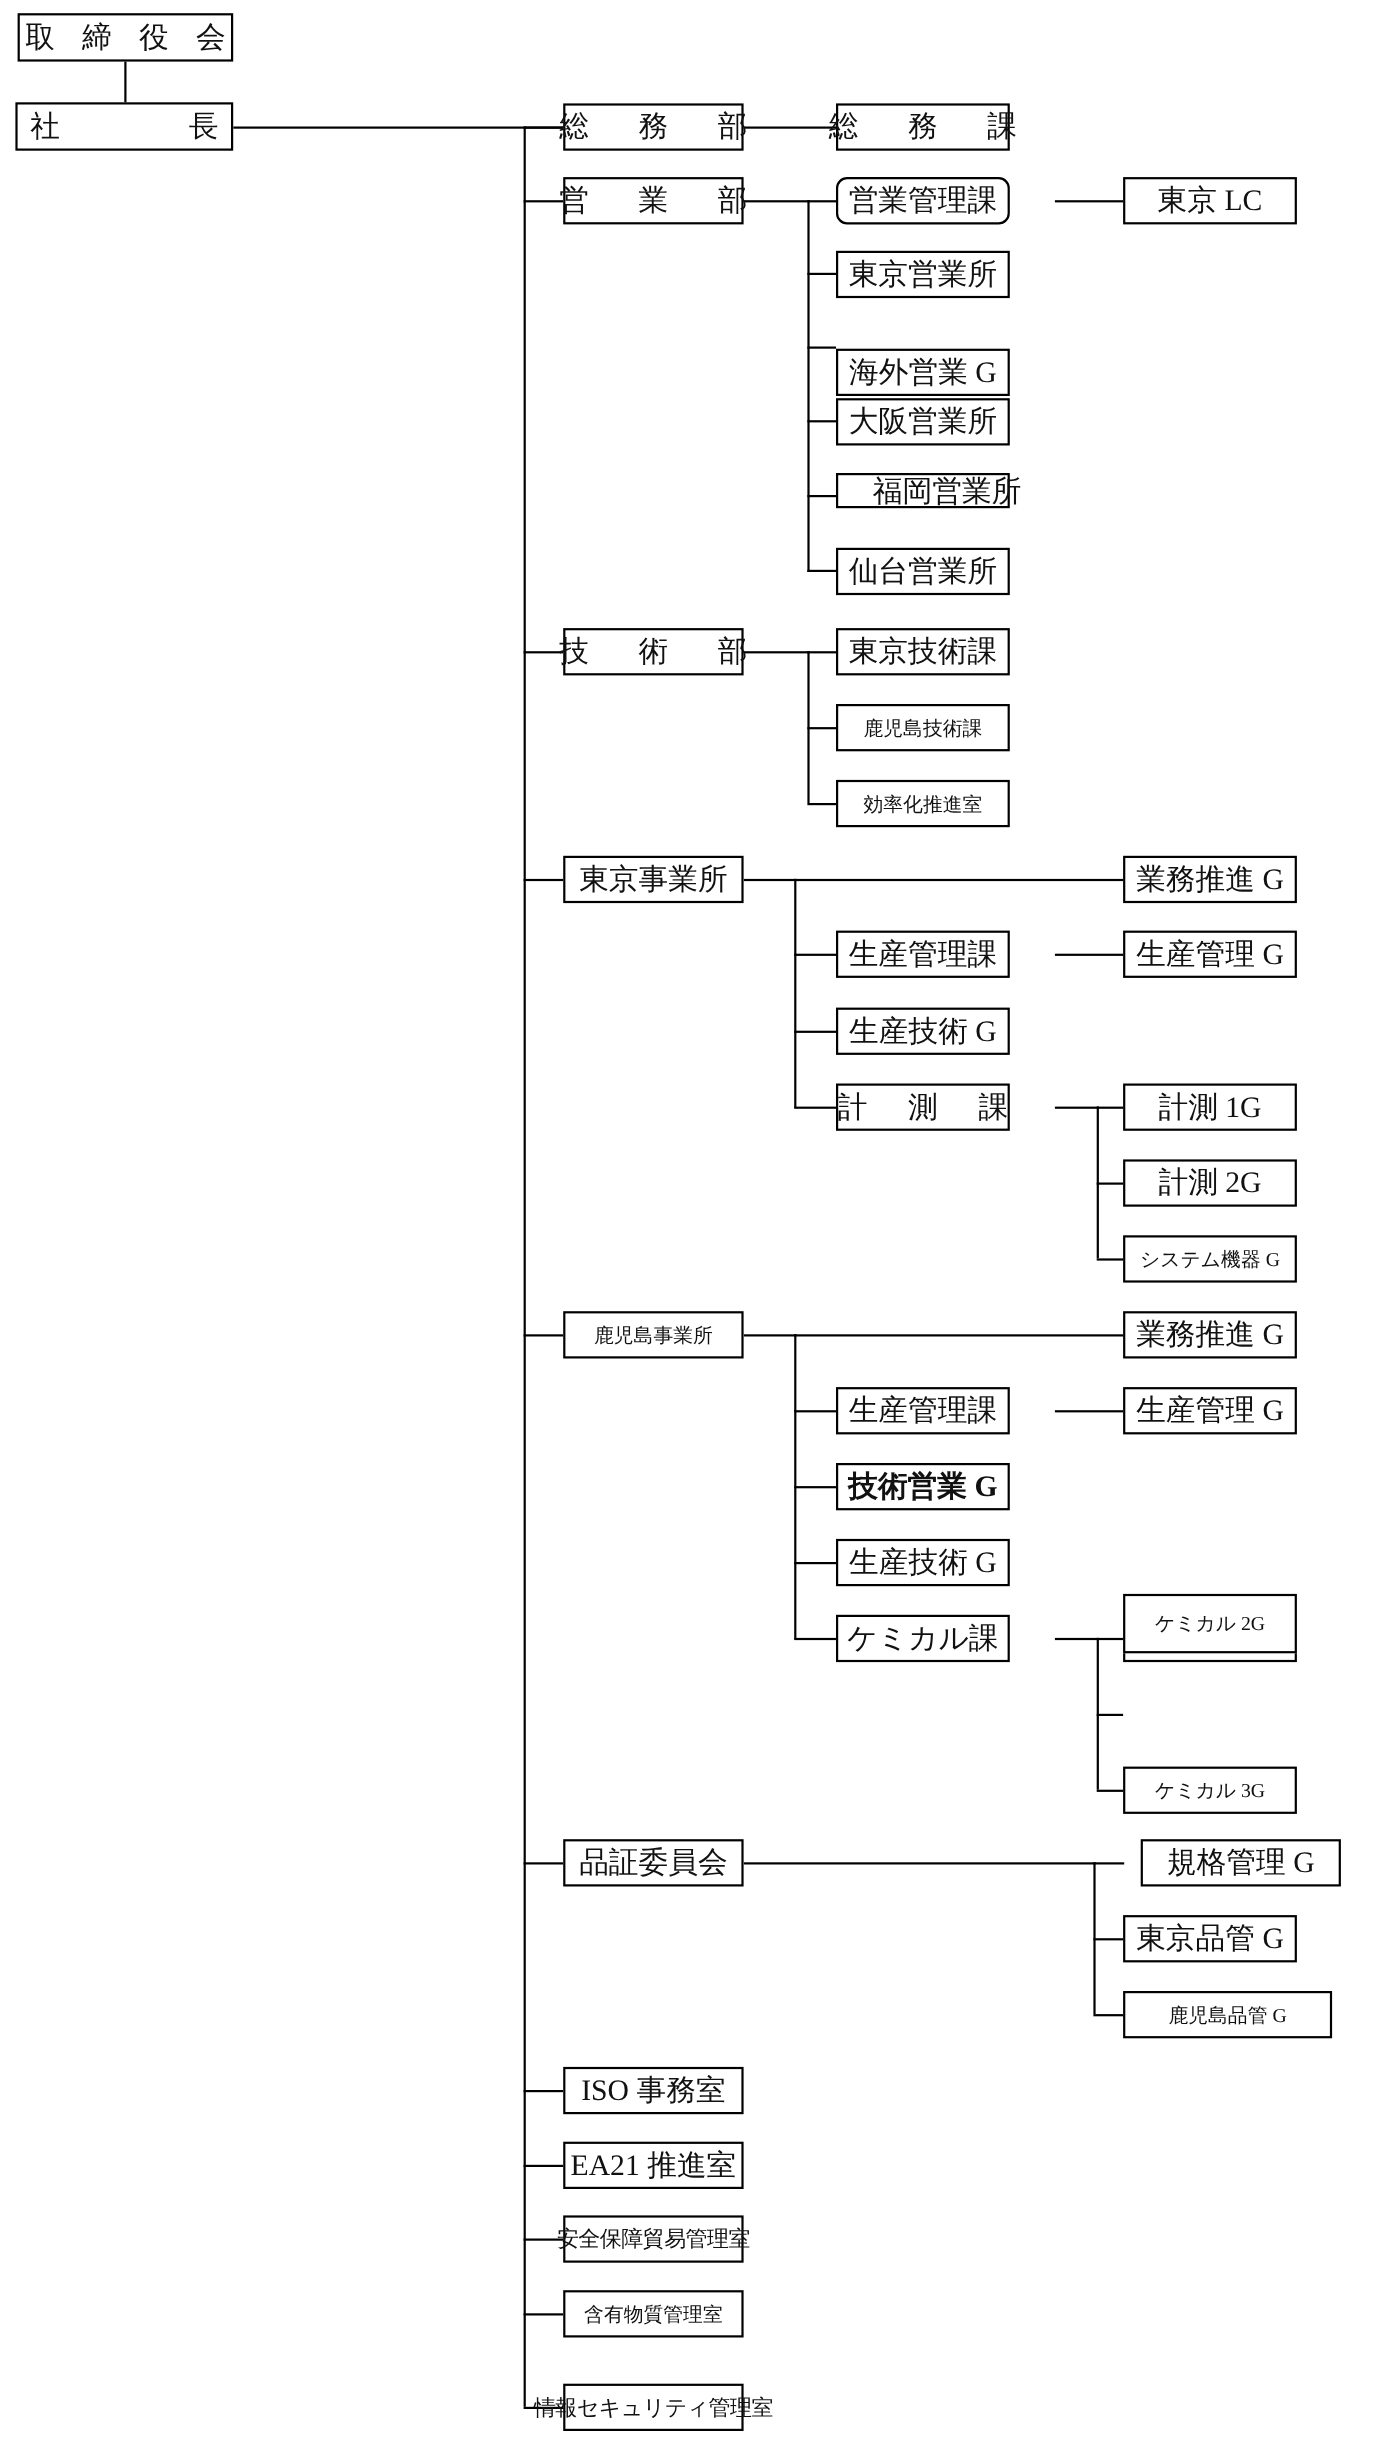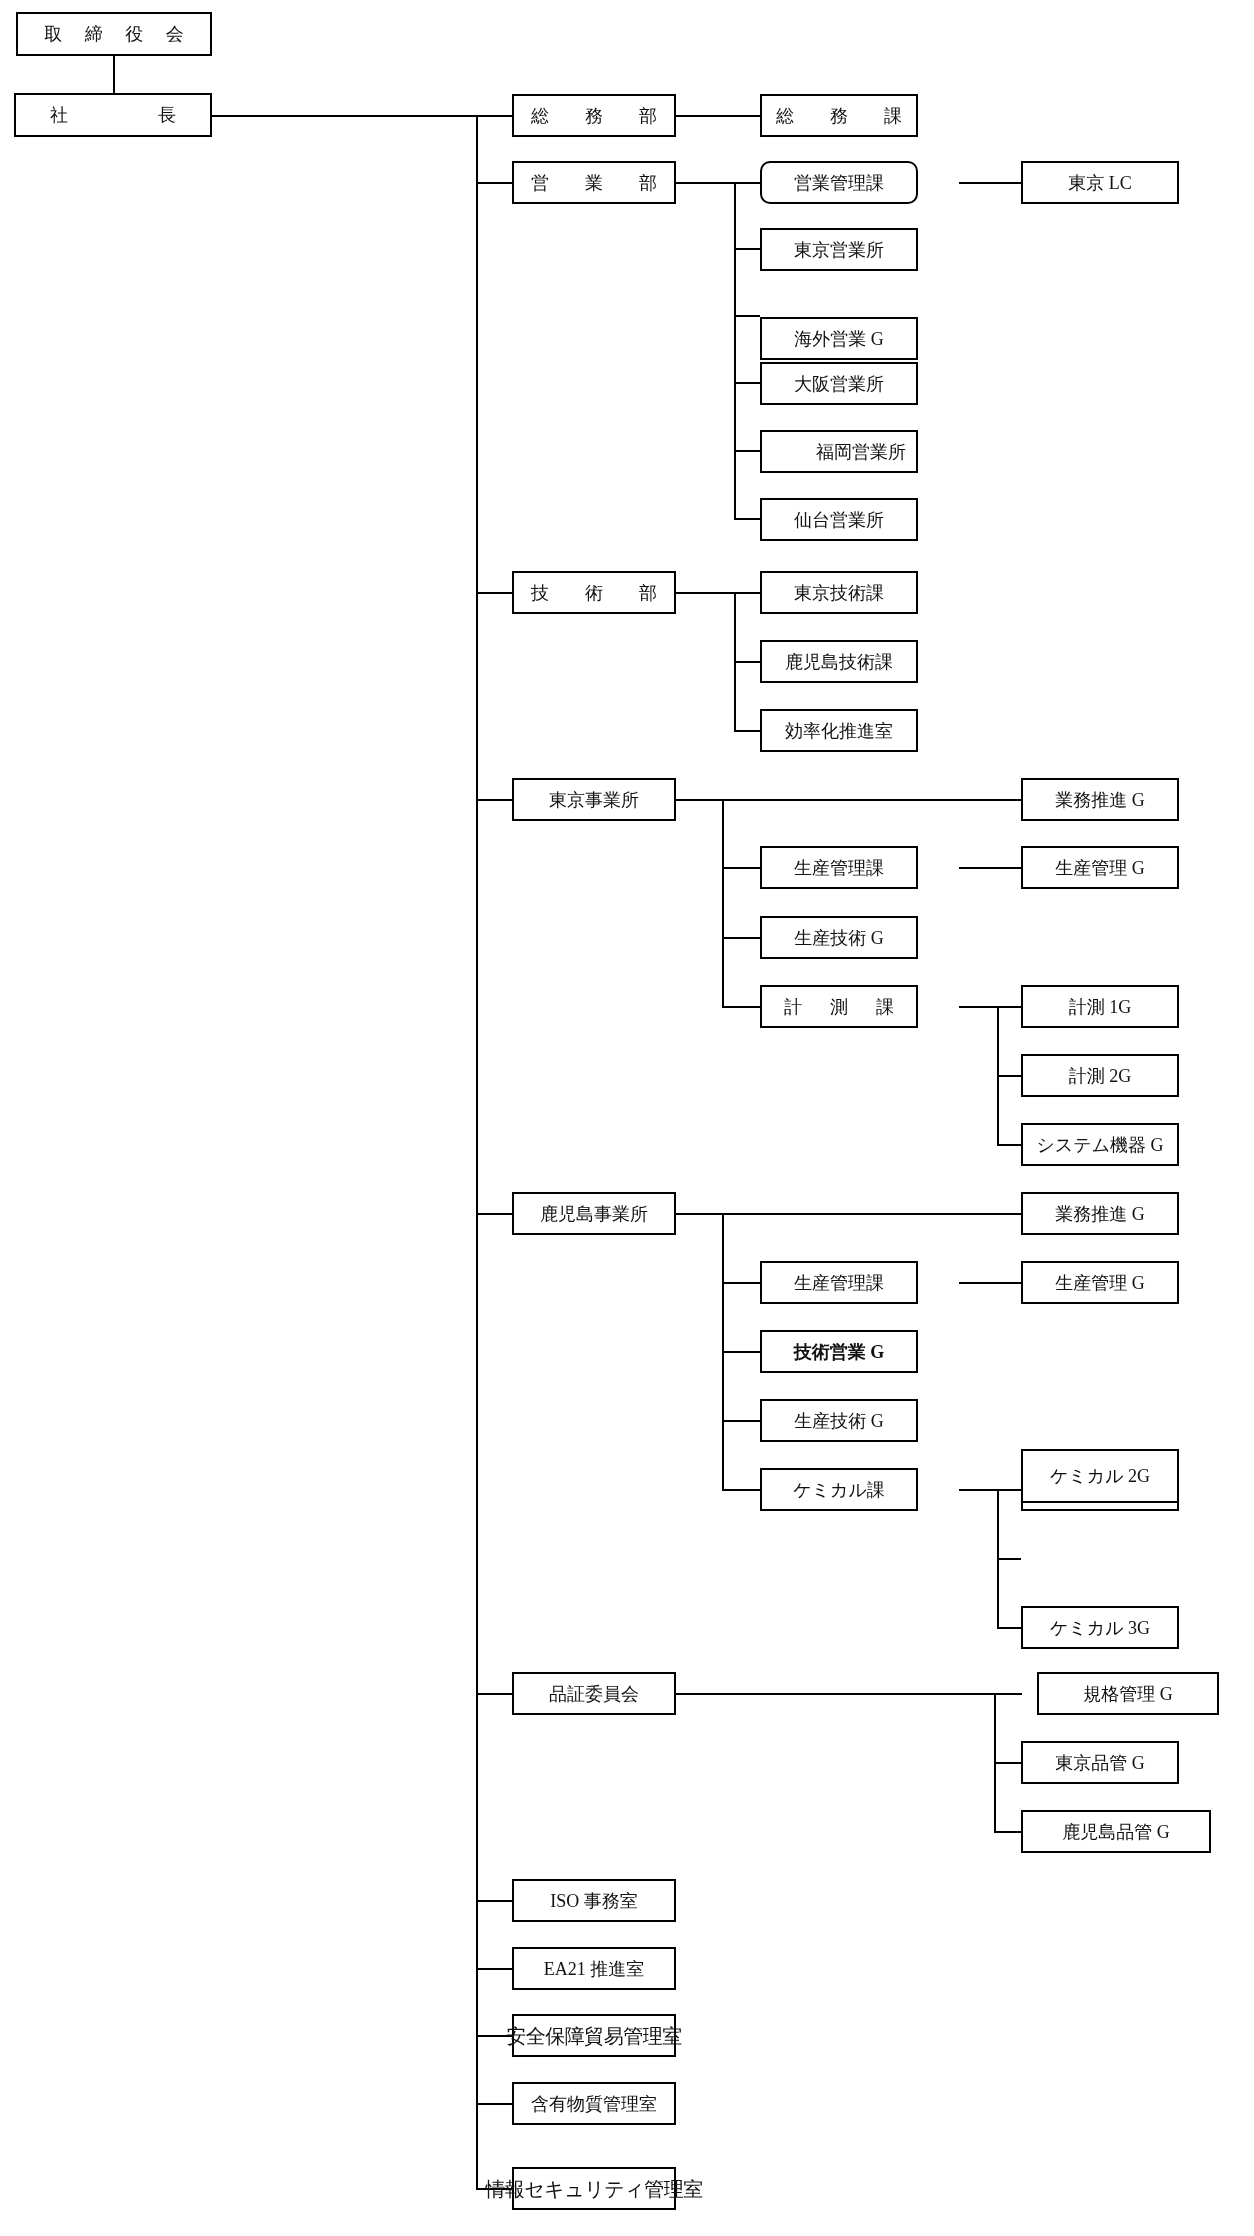--- a/index.html
+++ b/index.html
@@ -23,21 +23,21 @@
     box-sizing: border-box;
     border: 2px solid #000000;
     background: #ffffff;
     display: flex;
     align-items: center;
     justify-content: center;
     text-align: center;
     line-height: 1;
     white-space: nowrap;
     z-index: 3;
-    font-size: 18px;
+    font-size: 27px;
     letter-spacing: 0px;
     color: #111111;
   }
   .node.wide-space {
     letter-spacing: 9px;
     text-indent: 9px;
   }
   .node.mid-space {
     letter-spacing: 5px;
     text-indent: 5px;
@@ -149,21 +149,21 @@
   <div class="node" style="left:760px; top:161px; width:158px; height:43px;border-radius:10px;">営業管理課</div>
 
   <div class="node" style="left:1021px; top:161px; width:158px; height:43px;">東京 LC</div>
 
   <div class="node" style="left:760px; top:228px; width:158px; height:43px;">東京営業所</div>
 
   <div class="node" style="left:760px; top:294px; width:158px; height:43px;margin-top:23px;">海外営業 G</div>
 
   <div class="node" style="left:760px; top:362px; width:158px; height:43px;">大阪営業所</div>
 
-  <div class="node" style="left:760px; top:430px; width:158px; height:43px;padding-left:44px;">福岡営業所</div>
+  <div class="node" style="left:760px; top:430px; width:158px; height:32px;padding-left:44px;">福岡営業所</div>
 
   <div class="node" style="left:760px; top:498px; width:158px; height:43px;">仙台営業所</div>
 
   <div class="node wide-space" style="left:512px; top:571px; width:164px; height:43px;">技　術　部</div>
 
   <div class="node" style="left:760px; top:571px; width:158px; height:43px;">東京技術課</div>
 
   <div class="node tight" style="left:760px; top:640px; width:158px; height:43px;">鹿児島技術課</div>
 
   <div class="node tight" style="left:760px; top:709px; width:158px; height:43px;">効率化推進室</div>

